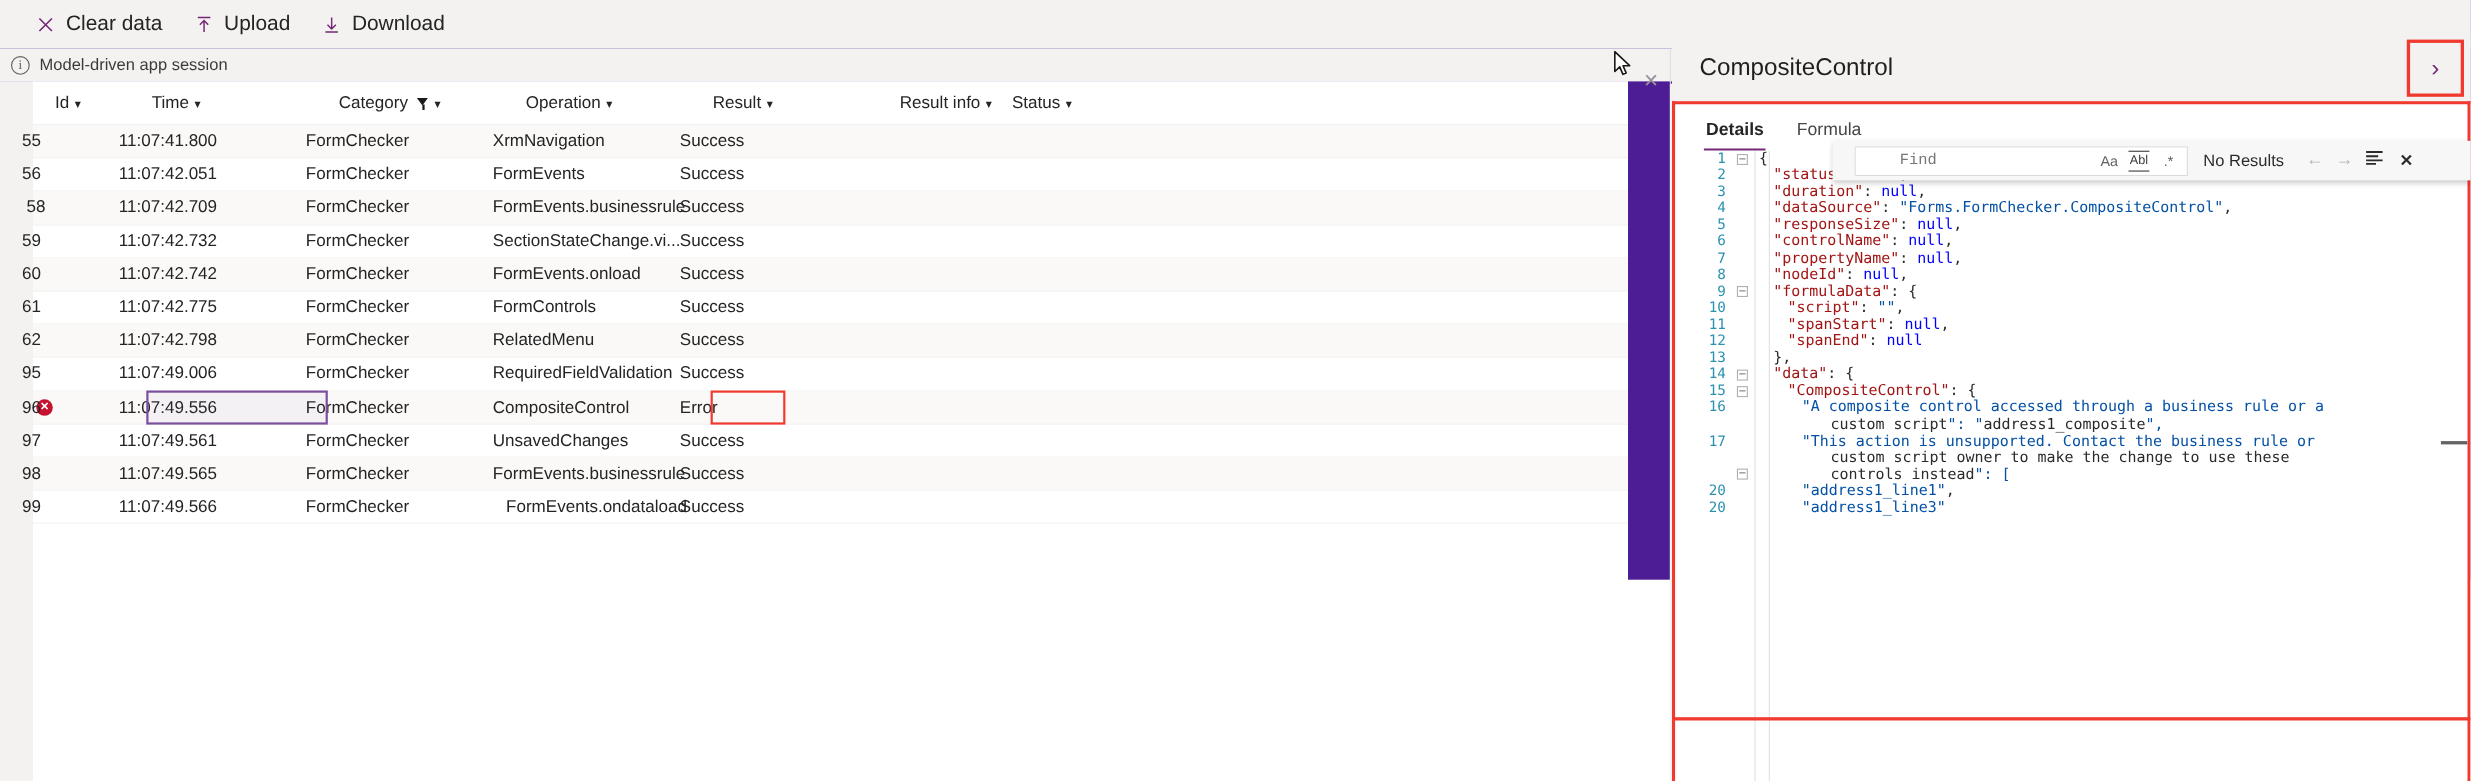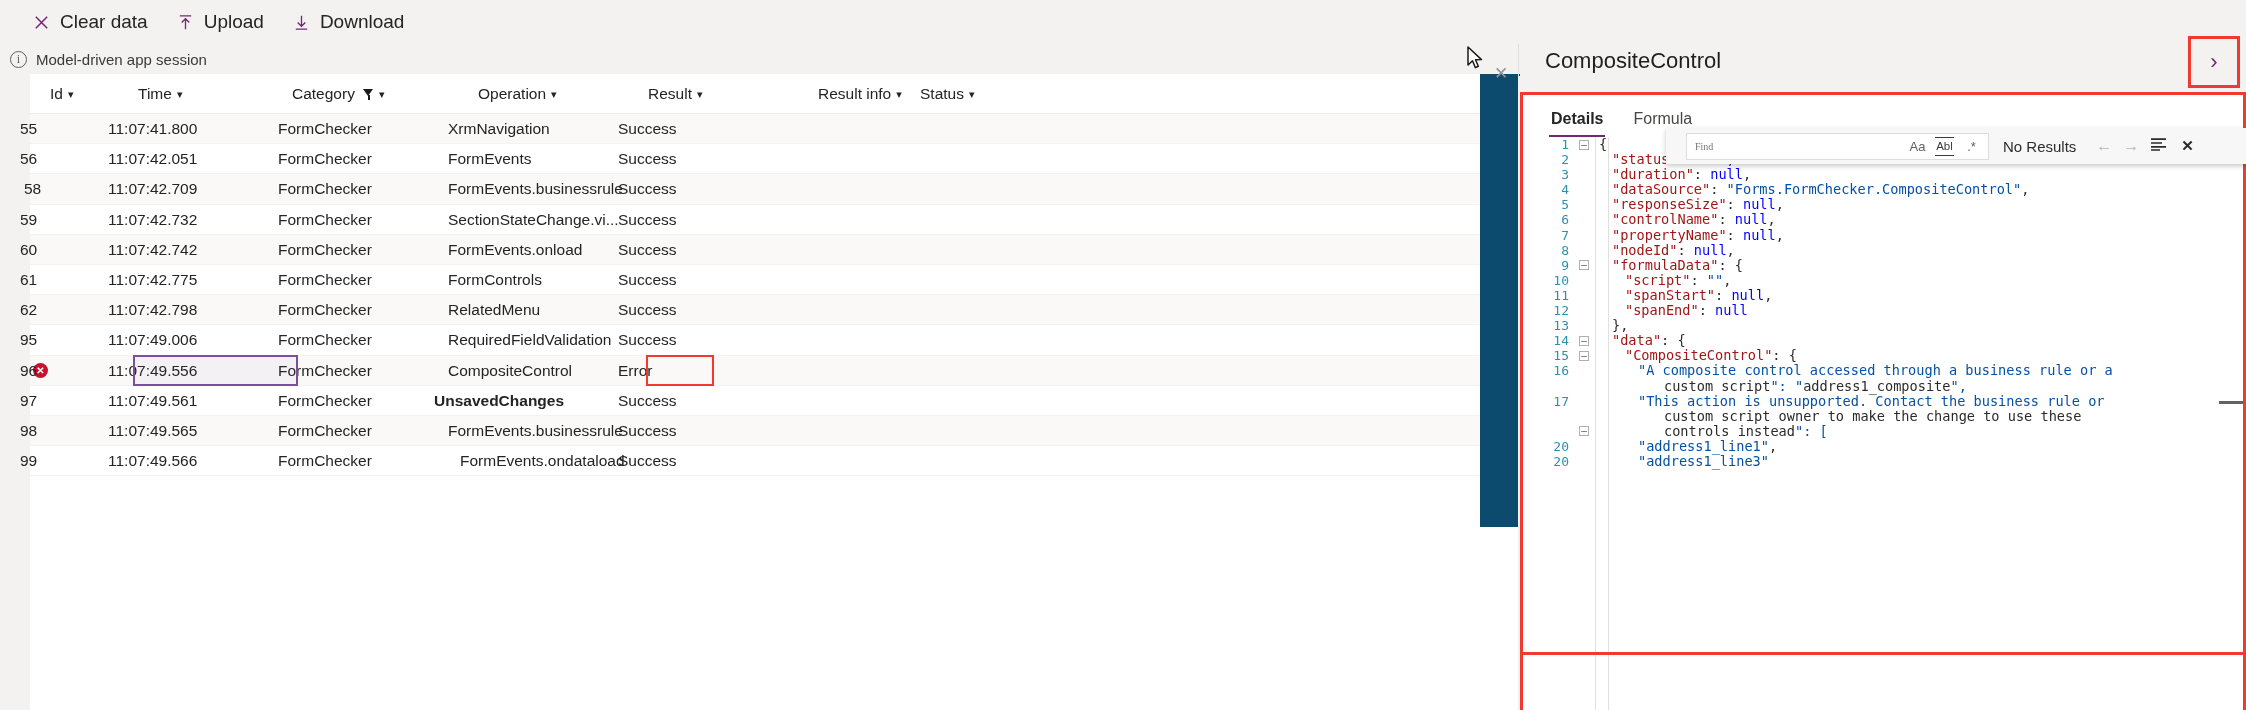--- a/index.html
+++ b/index.html
@@ -4,21 +4,21 @@
 <style>
   * { box-sizing: border-box; }
   html, body {
     margin: 0; padding: 0;
     width: 2246px; height: 710px;
     overflow: hidden;
     background: #ffffff;
     font-family: "Liberation Sans", sans-serif;
   }
 
-  #app { position: relative; width: 2246px; height: 527px; background: #0c4a6e; }
+  #app { position: relative; width: 2246px; height: 527px; background: #4c1d95; }
 
   
   .toolbar {
     position: absolute; left: 0; top: 0; width: 2246px; height: 44px;
     background: #f3f2f1;
     display: flex; align-items: center;
   }
   .tb-left { display: flex; align-items: center; padding-left: 18px; gap: 0px; }
   .tb-right { position: absolute; right: 0; top: 0; height: 44px; display: flex; align-items: center; padding-right: 20px; }
   .tb-btn {
@@ -160,22 +160,22 @@
     position: absolute; left: 143px; top: 33px; width: 581px; height: 36px;
     background: #f7f7f7; box-shadow: 0 2px 5px rgba(0,0,0,0.22);
     display: flex; align-items: center; z-index: 5;
   }
   .find-input-wrap {
     position: relative; width: 303px; height: 27px; margin-left: 20px;
     background: #ffffff; border: 1px solid #dcdcdc; display: flex; align-items: center;
   }
   .find-input {
     border: 0; outline: 0; background: transparent; flex: 1;
-    font-size: 10px; color: #2b2b2b; font-family: Liberation Serif, serif;
-    padding-left: 8px; min-width: 0;
+    font-size: 14px; color: #2b2b2b; font-family: Liberation Mono, monospace;
+    padding-left: 8px; min-width: 0; margin-left: 32px;
   }
   .find-input::placeholder { color: #767676; }
   .find-opts { display: flex; align-items: center; gap: 8px; padding-right: 7px; }
   .fopt { font-size: 13px; color: #616161; width: 19px; height: 19px; display: flex; align-items: center; justify-content: center; }
   .fopt.boxed { border-bottom: 1.5px solid #3b3b3b; border-top: 1.5px solid #3b3b3b; color: #3b3b3b; font-size: 11.5px; }
   .find-status { font-size: 15px; color: #2b2b2b; margin-left: 14px; white-space: nowrap; }
   .find-nav { display: flex; align-items: center; gap: 11px; margin-left: 20px; }
   .fnav { font-size: 16px; color: #b4b4b4; }
   .fnav.dark { color: #2b2b2b; }
   .find-close { font-size: 15px; color: #2b2b2b; margin-left: 14px; font-weight: bold; }
@@ -317,21 +317,21 @@
 
     <div class="thead">
       <div class="th" style="left:20px">
         <span>Id</span>
         <span class="sortchev">▾</span>
       </div>
       <div class="th" style="left:108px">
         <span>Time</span>
         <span class="sortchev">▾</span>
       </div>
-      <div class="th" style="left:262px">
+      <div class="th" style="left:278px">
         <span>Category</span>
         <span class="filter-funnel"></span>
         <span class="sortchev">▾</span>
       </div>
       <div class="th" style="left:448px">
         <span>Operation</span>
         <span class="sortchev">▾</span>
       </div>
       <div class="th" style="left:618px">
         <span>Result</span>
@@ -439,21 +439,21 @@
           <div class="cell" style="left: 788px; width: 95px;"></div>
           <div class="cell" style="left: 890px; width: 95px;"></div>
           <div class="hl-purple"></div>
           <div class="hl-red"></div>
         </div>
         <div class="row">
           <div class="rowgutter"></div>
           <div class="cell" style="left: 20px; width: 70px;">97</div>
           <div class="cell" style="left: 108px; width: 160px;">11:07:49.561</div>
           <div class="cell" style="left: 278px; width: 160px;">FormChecker</div>
-          <div class="cell" style="left: 434px; width: 175px; font-weight: bold;">UnsavedChanges</div>
+          <div class="cell" style="left: 448px; width: 175px;">UnsavedChanges</div>
           <div class="cell" style="left: 618px; width: 160px;">Success</div>
           <div class="cell" style="left: 788px; width: 95px;"></div>
           <div class="cell" style="left: 890px; width: 95px;"></div>
         </div>
         <div class="row alt">
           <div class="rowgutter"></div>
           <div class="cell" style="left: 20px; width: 70px;">98</div>
           <div class="cell" style="left: 108px; width: 160px;">11:07:49.565</div>
           <div class="cell" style="left: 278px; width: 160px;">FormChecker</div>
           <div class="cell" style="left: 448px; width: 175px;">FormEvents.businessrule</div>

